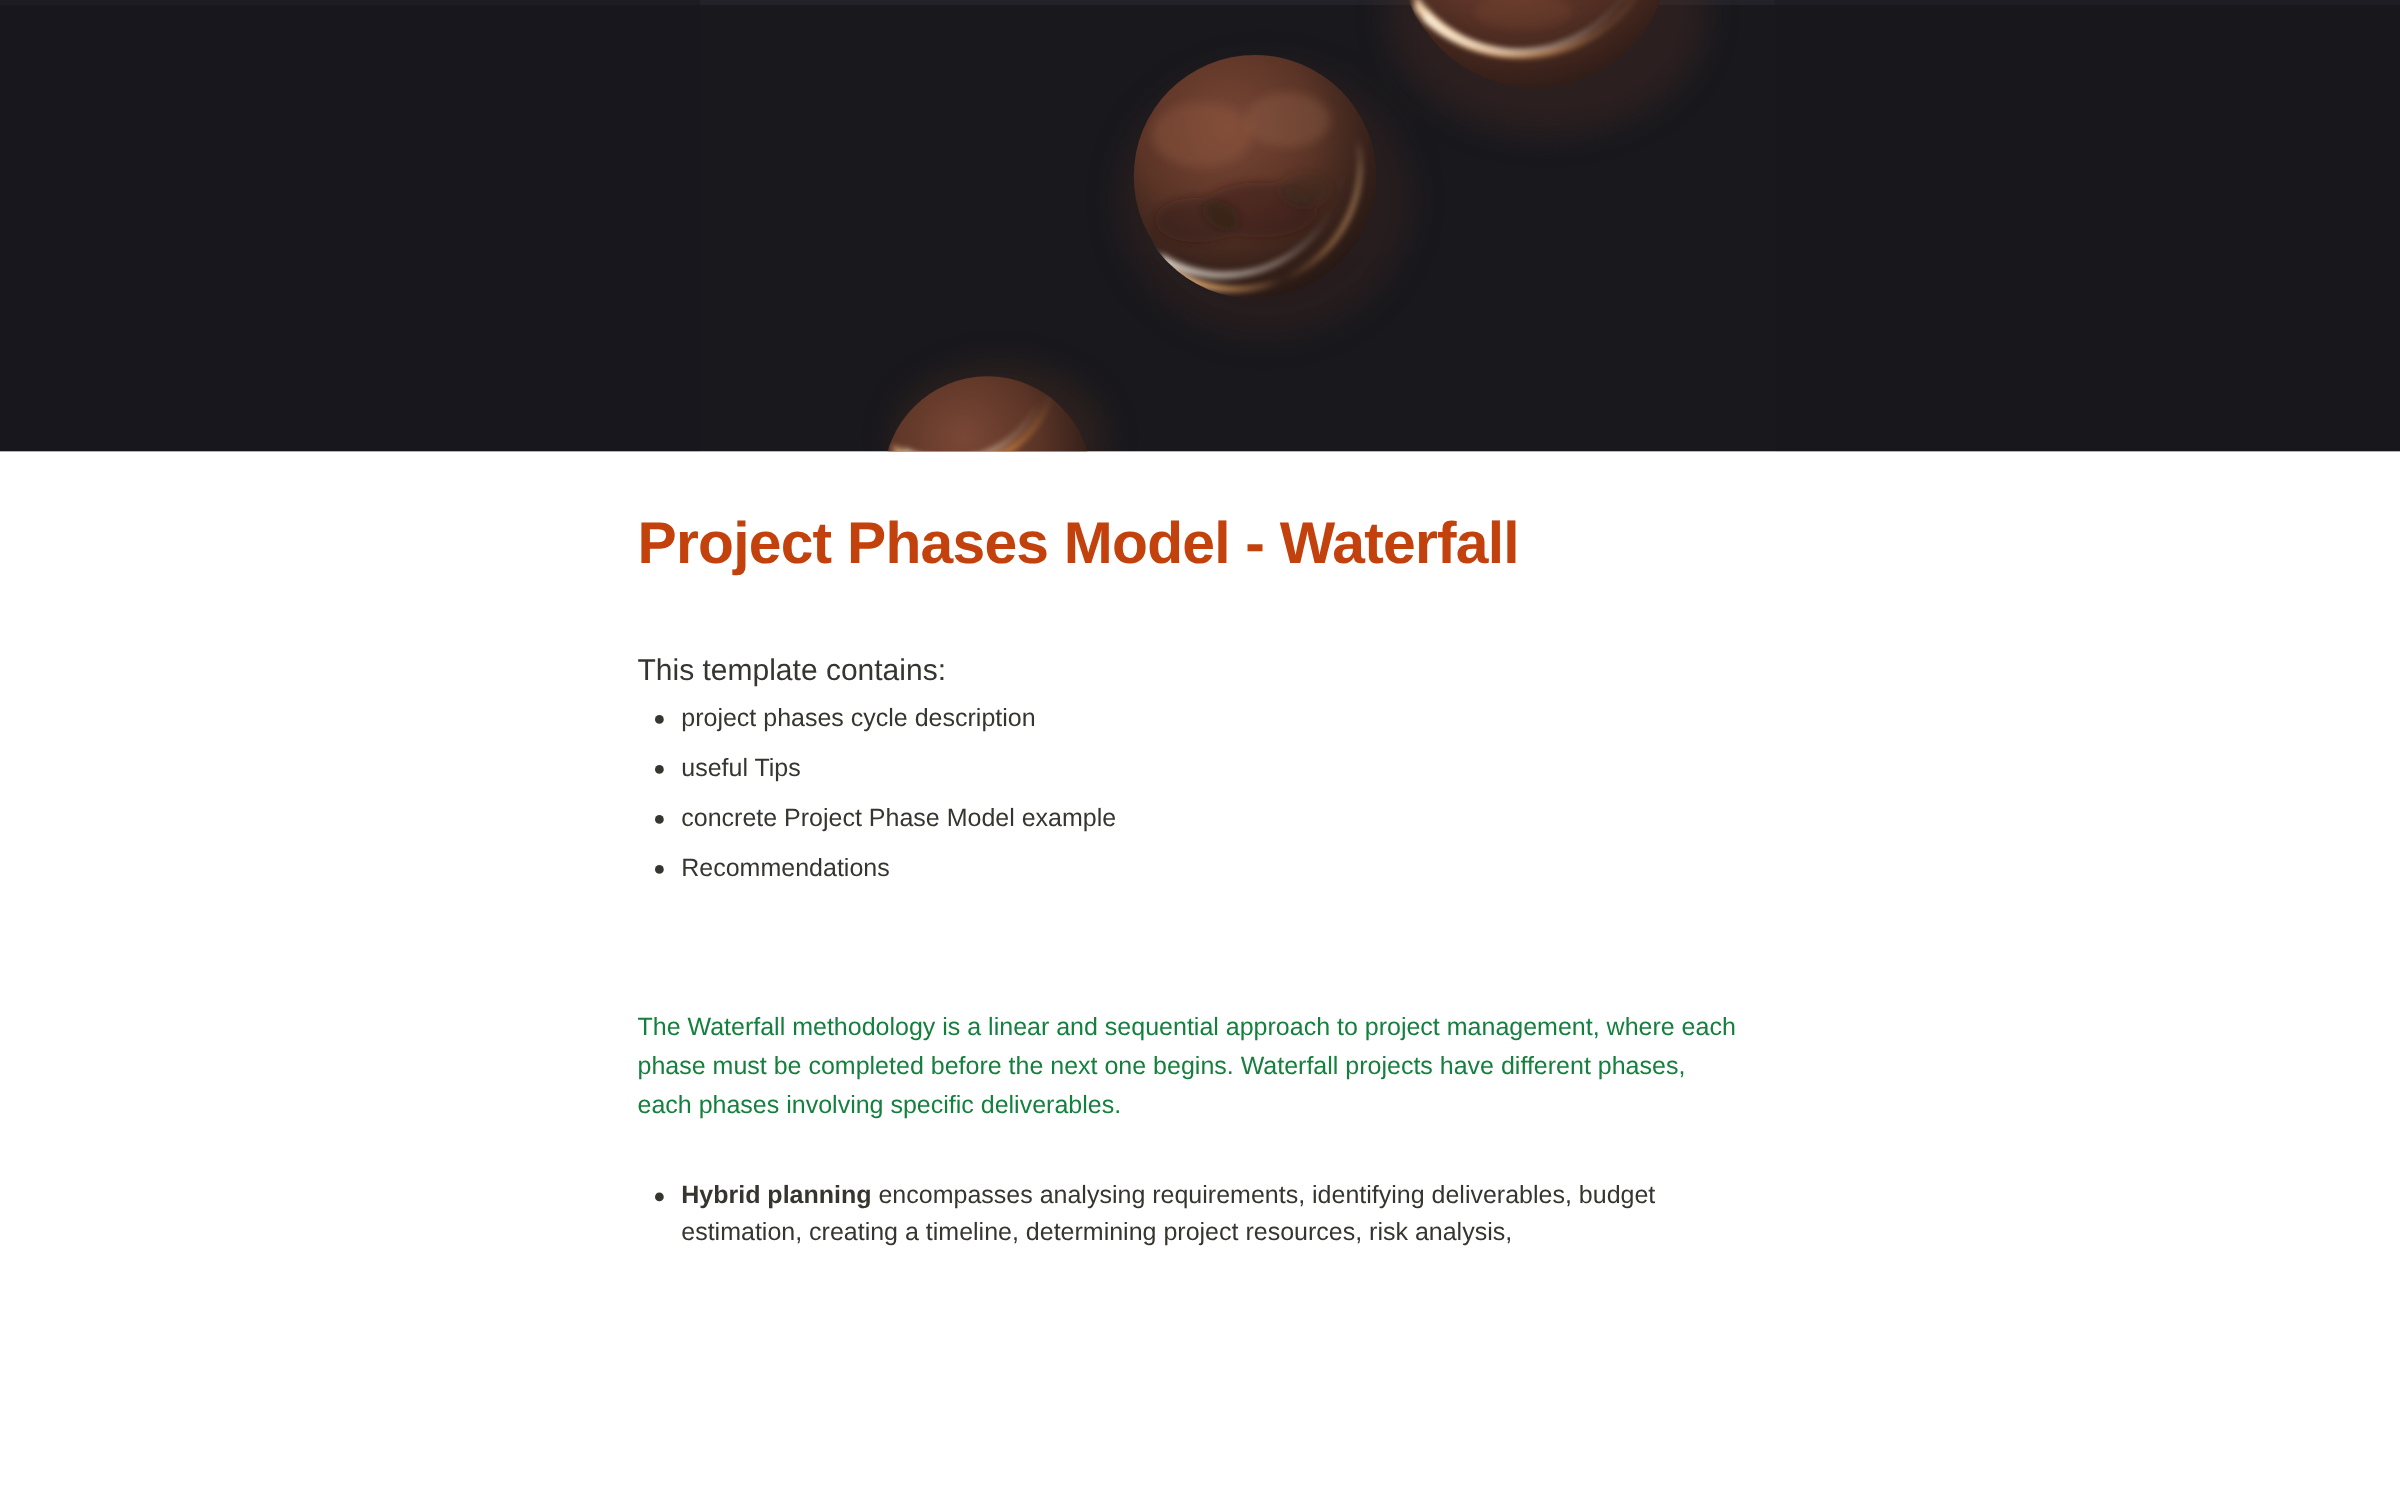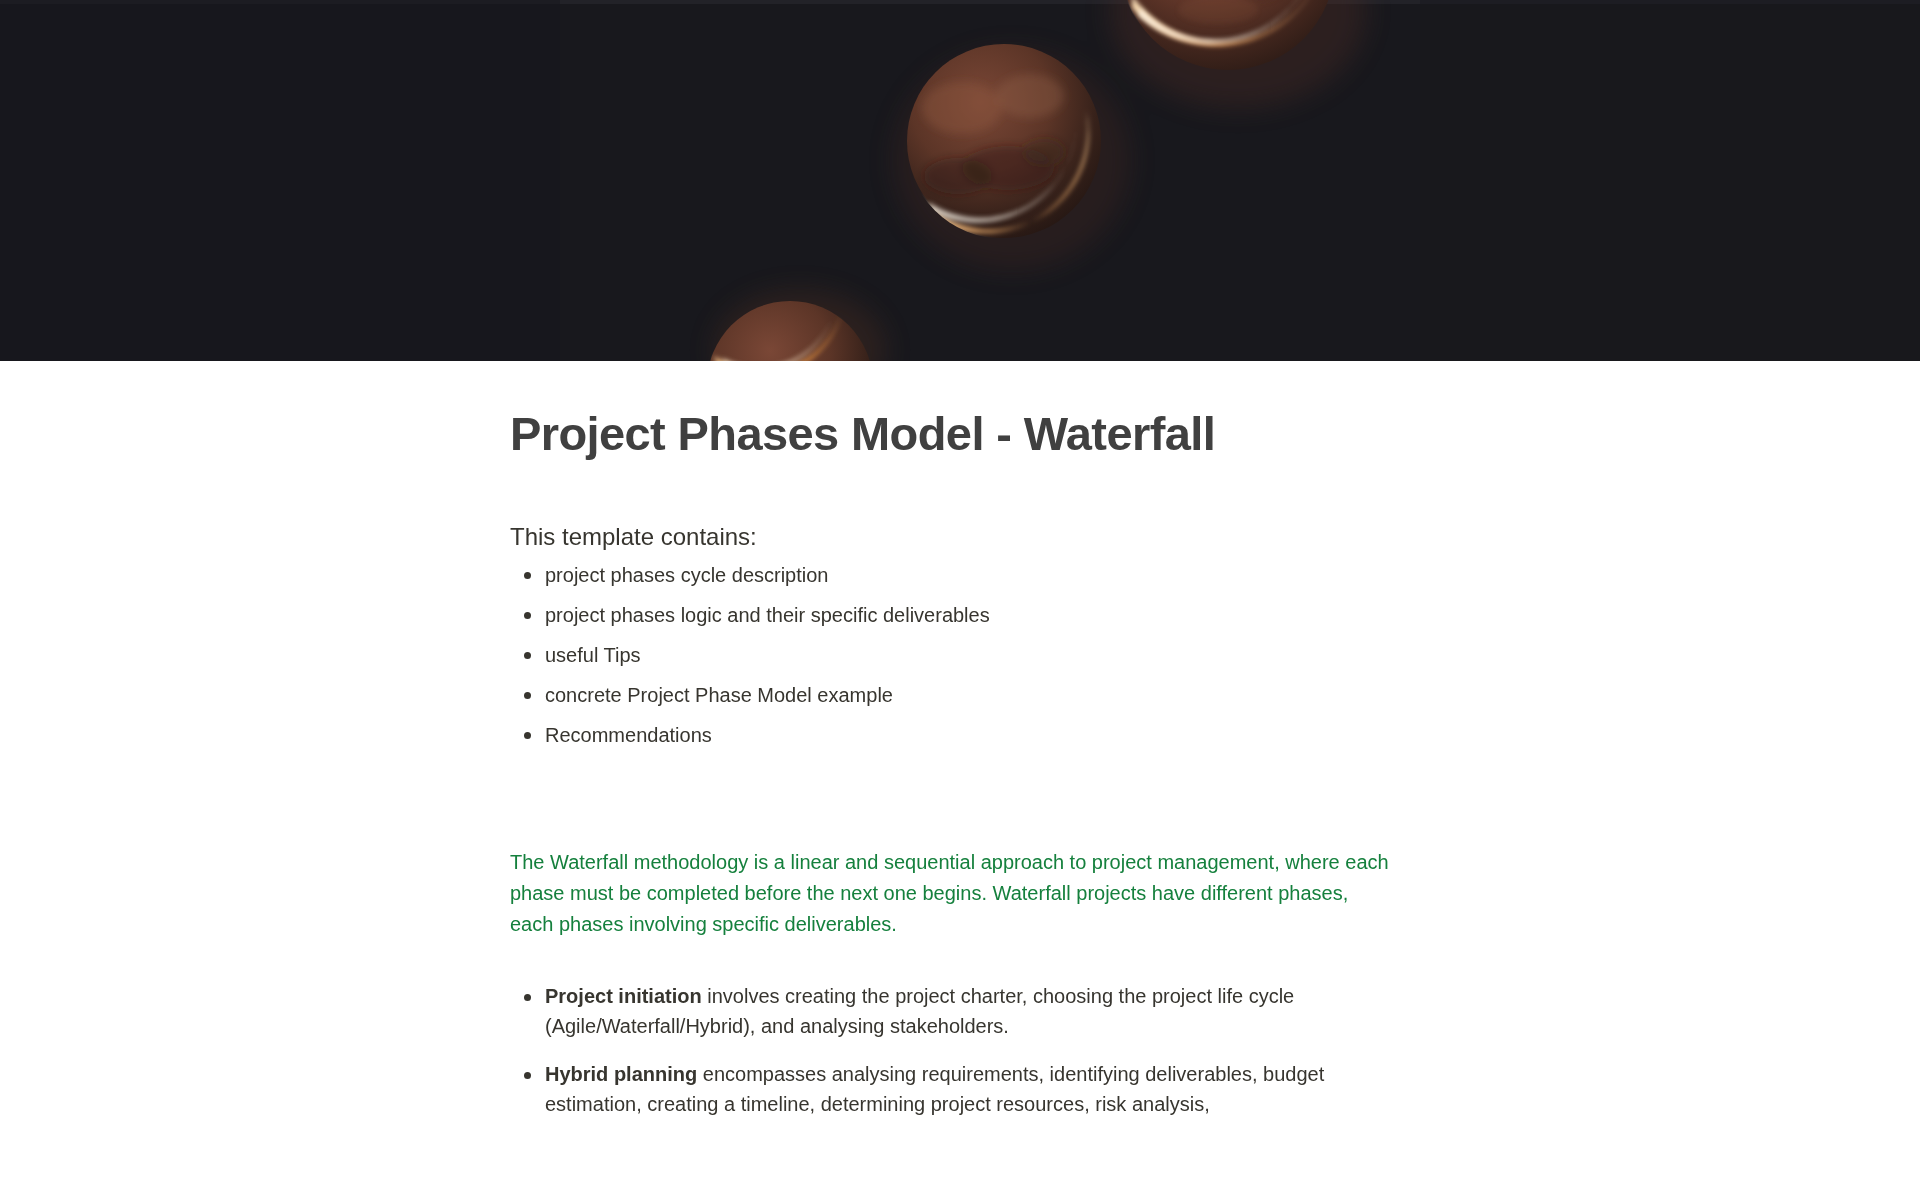--- a/index.html
+++ b/index.html
@@ -46,21 +46,21 @@
   }
   .doc-inner {
     width: 900px;
     margin: 0 0 0 510px;
   }
 
   .page-title {
     font-size: 47px;
     line-height: 1.18;
     font-weight: bold;
-    color: #404040;
+    color: #c2410c;
     letter-spacing: -0.6px;
     margin: 0;
     padding-top: 45px;
     white-space: nowrap;
   }
 
   .intro-lead {
     font-size: 24px;
     line-height: 1.5;
     color: #37352f;
@@ -219,37 +219,33 @@
 
   <div class="doc">
     <div class="doc-inner">
 
       <h1 class="page-title">Project Phases Model - Waterfall</h1>
 
       <p class="intro-lead">This template contains:</p>
 
       <ul class="bullets tight">
         <li>project phases cycle description</li>
-        <li>project phases logic and their specific deliverables</li>
         <li>useful Tips</li>
         <li>concrete Project Phase Model example</li>
         <li>Recommendations</li>
       </ul>
 
       <div class="spacer-block"></div>
 
       <p class="body-para">The Waterfall methodology is a linear and sequential approach to project management, where each phase must be completed before the next one begins. Waterfall projects have different phases, each phases involving specific deliverables.</p>
 
       <div class="gap-sm"></div>
 
       <ul class="bullets spaced">
         <li>
-          <span class="bold">Project initiation</span><span> involves creating the project charter, choosing the project life cycle (Agile/Waterfall/Hybrid), and analysing stakeholders.</span>
-        </li>
-        <li>
           <span class="bold">Hybrid planning</span><span> encompasses analysing requirements, identifying deliverables, budget estimation, creating a timeline, determining project resources, risk analysis,</span>
         </li>
       </ul>
 
     </div>
   </div>
 
 </div>
 
 </body></html>

